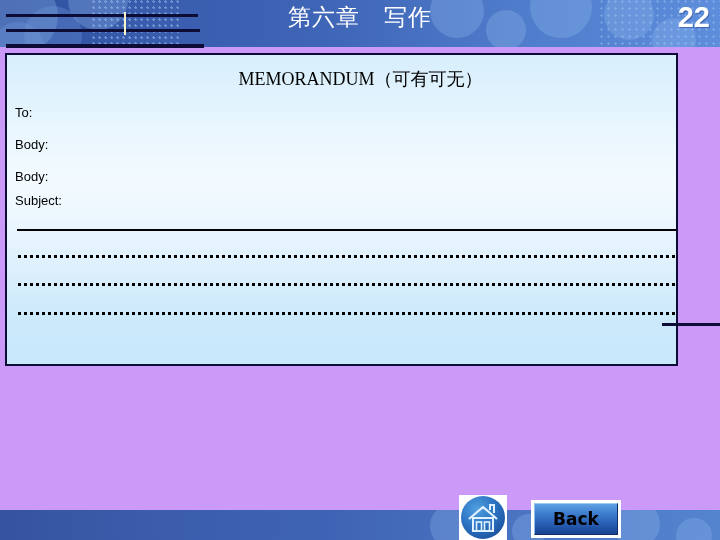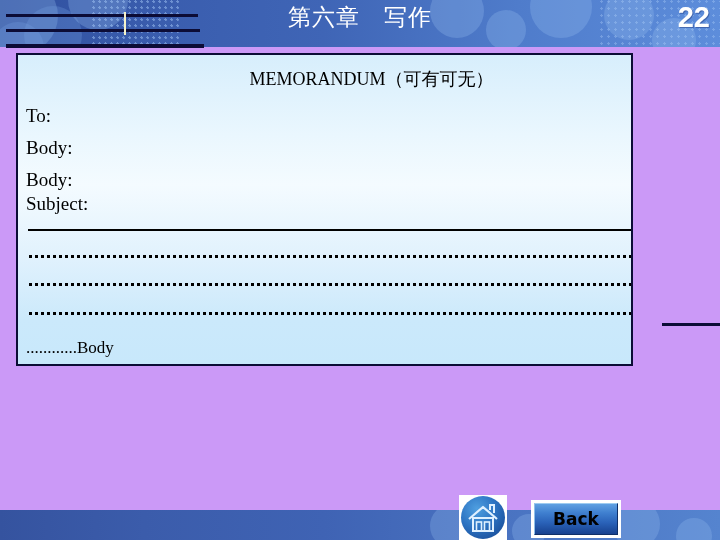--- a/index.html
+++ b/index.html
@@ -100,45 +100,45 @@
   .purple-bg {
     position: absolute;
     left: 0; top: 47px;
     width: 720px; height: 463px;
     background: #cb99f7;
   }
 
   
   .content-box {
     position: absolute;
-    left: 16px; top: 53px;
-    width: 617px; height: 313px;
+    left: 5px; top: 53px;
+    width: 673px; height: 313px;
     border: 2px solid #0c0c36;
     box-sizing: border-box;
     background: linear-gradient(180deg, #d7eefc 0%, #eaf7fe 26%, #f4fbff 42%, #e2f2fd 64%, #cbe9fb 86%, #c8e8fb 100%);
     overflow: hidden;
   }
 
   .memo-heading {
     position: absolute;
     left: 0; top: 12px;
     width: 707px;
     text-align: center;
     font-size: 18px;
     color: #000000;
     font-family: "Liberation Serif", "DejaVu Serif", serif;
     white-space: pre;
   }
 
   .field {
     position: absolute;
     left: 8px;
-    font-size: 19px;
+    font-size: 13px;
     color: #000000;
-    font-family: Liberation Serif, serif;
+    font-family: Liberation Sans, sans-serif;
     white-space: pre;
   }
   .field-to      { top: 50px; }
   .field-from    { top: 82px; }
   .field-date    { top: 114px; }
   .field-subject { top: 138px; }
 
   .hr-solid {
     position: absolute;
     left: 10px; top: 174px;
@@ -286,21 +286,20 @@
     <div class="field field-from">Body:</div>
     <div class="field field-date">Body:</div>
     <div class="field field-subject">Subject:</div>
 
     <div class="hr-solid"></div>
 
     <div class="dotrow dotrow-1"></div>
     <div class="dotrow dotrow-2"></div>
     <div class="dotrow dotrow-3"></div>
 
-    <div class="body-line">............Body</div>
   </div>
 
   <div class="edge-rule"></div>
 
   <div class="footer-band">
     <div class="ftr-bubble" style="left:430px; top:-6px;  width:44px; height:44px;"></div>
     <div class="ftr-bubble" style="left:512px; top:4px;   width:34px; height:34px;"></div>
     <div class="ftr-bubble" style="left:612px; top:-10px; width:48px; height:48px;"></div>
     <div class="ftr-bubble" style="left:676px; top:8px;   width:36px; height:36px;"></div>
   </div>

